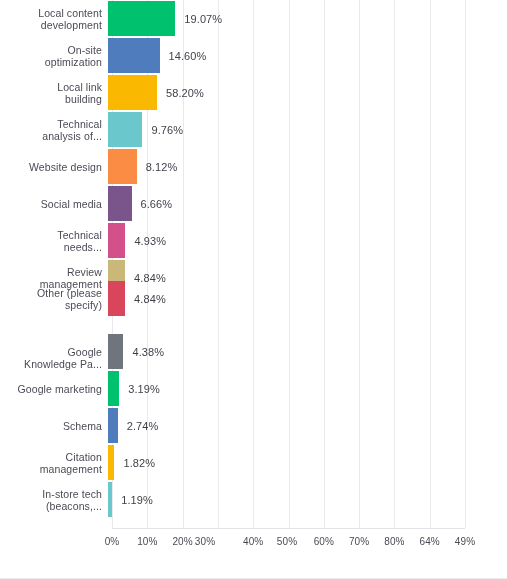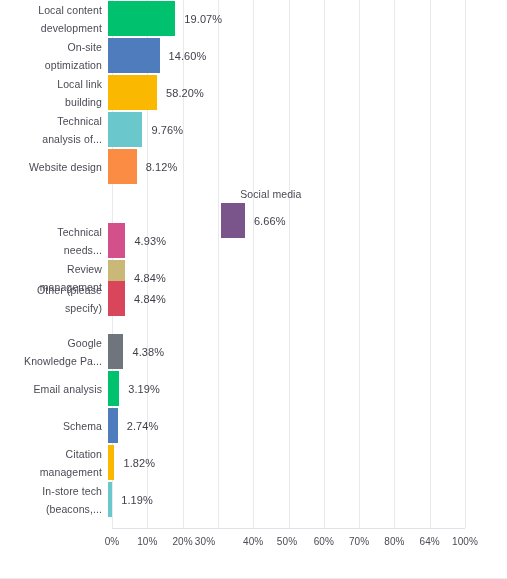--- a/index.html
+++ b/index.html
@@ -66,21 +66,21 @@
     display: flex;
     align-items: center;
   }
 
   .cat-label {
     width: 108px;
     padding-right: 6px;
     box-sizing: border-box;
     text-align: right;
     font-size: 10.5px;
-    line-height: 18px;
+    line-height: 12px;
     color: #4a4a55;
     letter-spacing: 0.1px;
     white-space: pre-line;
   }
 
   .bar-wrap {
     position: relative;
     height: 37px;
     flex: 1;
     display: flex;
@@ -180,21 +180,21 @@
           <div class="value-label">9.76%</div>
         </div>
       </div>
       <div class="row" style="top: 148px;">
         <div class="cat-label">Website design</div>
         <div class="bar-wrap">
           <div class="bar" style="width: 28.6636px; background: rgb(250, 140, 68);"></div>
           <div class="value-label">8.12%</div>
         </div>
       </div>
-      <div class="row" style="top: 185px; flex-direction: column;">
+      <div class="row" style="top: 185px;">
         <div class="cat-label">Social media</div>
         <div class="bar-wrap">
           <div class="bar" style="width: 23.5098px; background: rgb(122, 85, 140);"></div>
           <div class="value-label">6.66%</div>
         </div>
       </div>
       <div class="row" style="top: 222px;">
         <div class="cat-label">Technical
 needs...</div>
         <div class="bar-wrap">
@@ -220,21 +220,21 @@
       </div>
       <div class="row" style="top: 333px; align-items: flex-end;">
         <div class="cat-label">Google
 Knowledge Pa...</div>
         <div class="bar-wrap">
           <div class="bar" style="width: 15.4614px; background: rgb(111, 117, 124);"></div>
           <div class="value-label">4.38%</div>
         </div>
       </div>
       <div class="row" style="top: 370px;">
-        <div class="cat-label">Email analysis</div>
+        <div class="cat-label">Google marketing</div>
         <div class="bar-wrap">
           <div class="bar" style="width: 11.2607px; background: rgb(0, 193, 110);"></div>
           <div class="value-label">3.19%</div>
         </div>
       </div>
       <div class="row" style="top: 407px;">
         <div class="cat-label">Schema</div>
         <div class="bar-wrap">
           <div class="bar" style="width: 9.6722px; background: rgb(79, 124, 189);"></div>
           <div class="value-label">2.74%</div>
@@ -263,16 +263,16 @@
   <div class="x-tick" style="left: 0px;">0%</div>
       <div class="x-tick" style="left: 35.3px;">10%</div>
       <div class="x-tick" style="left: 70.6px;">20%</div>
       <div class="x-tick" style="left: 93px;">30%</div>
       <div class="x-tick" style="left: 141.2px;">40%</div>
       <div class="x-tick" style="left: 175px; text-align: right;">50%</div>
       <div class="x-tick" style="left: 211.8px;">60%</div>
       <div class="x-tick" style="left: 247.1px;">70%</div>
       <div class="x-tick" style="left: 282.4px;">80%</div>
       <div class="x-tick" style="left: 317.7px;">64%</div>
-      <div class="x-tick" style="left: 353px;">100%</div>
+      <div class="x-tick" style="left: 353px;">49%</div>
     </div>
 
 </div>
 
 </body></html>

